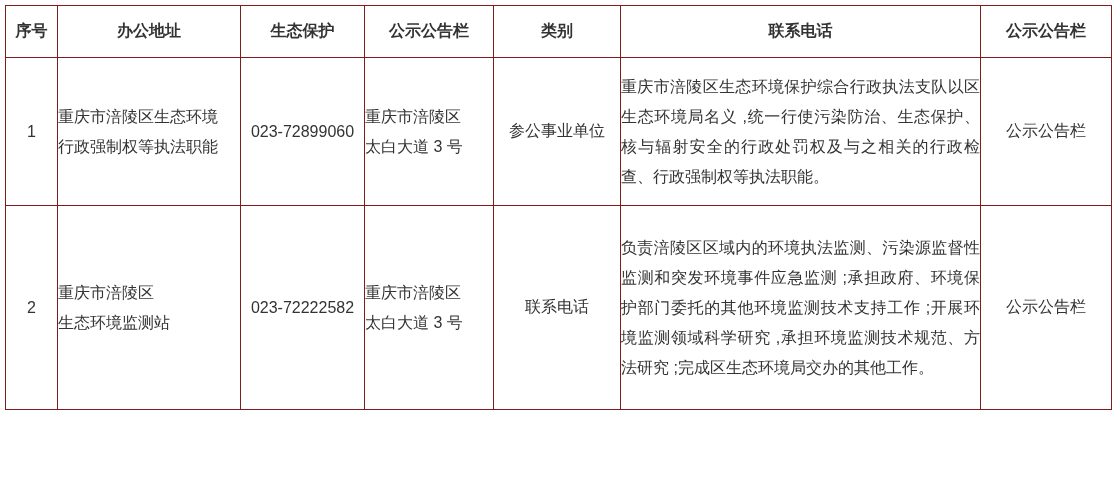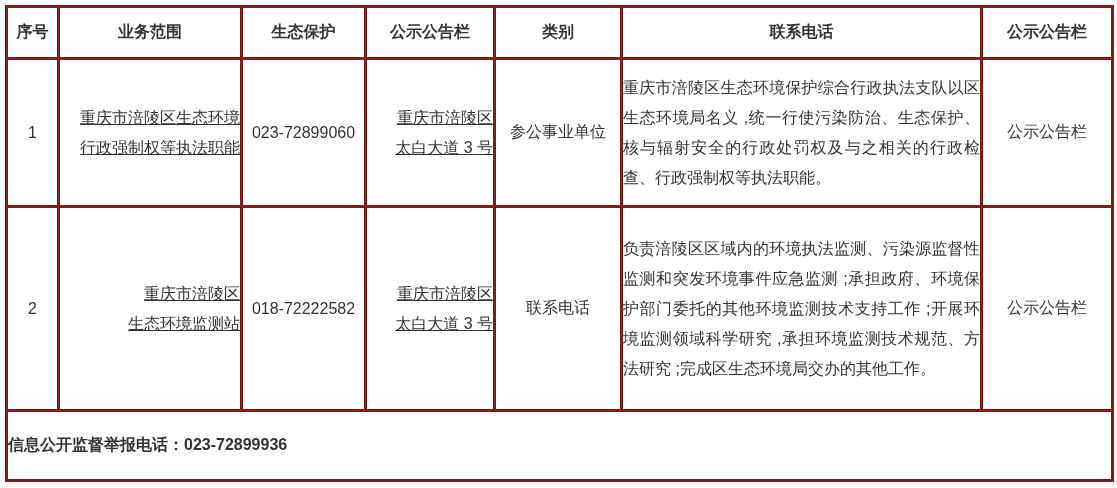--- a/index.html
+++ b/index.html
@@ -20,39 +20,39 @@
     position: absolute;
     left: 5px;
     top: 5px;
     width: 1106px;
     border-collapse: collapse;
     table-layout: fixed;
     background: #ffffff;
   }
   table.info-table th,
   table.info-table td {
-    border: 3px solid #7f1d1d;
+    border: 1px solid #7f1d1d;
     font-size: 16px;
     color: #333333;
     vertical-align: middle;
     padding: 0;
     overflow: hidden;
   }
   tr.header-row { height: 52px; }
   tr.row-1 { height: 148px; }
   tr.row-2 { height: 204px; }
   tr.footer-row { height: 70px; }
 
   table.info-table th {
     font-weight: bold;
     text-align: center;
     font-size: 16px;
   }
   .cell-center { text-align: center; }
-  .two-line { line-height: 30px; text-align: right; text-decoration: underline; }
+  .two-line { line-height: 30px; text-align: left; }
   .scope-cell { padding: 6px 8px; margin-left: 20px; }
   .scope-text {
     font-size: 16px;
     line-height: 30px;
     text-align: justify;
     text-justify: inter-ideograph;
   }
   .footer-cell {
     padding-left: 13px;
     font-weight: bold;
@@ -70,21 +70,21 @@
       <col style="width:183px">
       <col style="width:124px">
       <col style="width:129px">
       <col style="width:127px">
       <col style="width:360px">
       <col style="width:131px">
     </colgroup>
     <thead>
       <tr class="header-row">
         <th>序号</th>
-        <th>业务范围</th>
+        <th>办公地址</th>
         <th>生态保护</th>
         <th>公示公告栏</th>
         <th>类别</th>
         <th>联系电话</th>
         <th>公示公告栏</th>
       </tr>
     </thead>
     <tbody>
       <tr class="row-1">
         <td class="cell-center">1</td>
@@ -102,29 +102,26 @@
           <div class="scope-text">重庆市涪陵区生态环境保护综合行政执法支队以区生态环境局名义 ,统一行使污染防治、生态保护、核与辐射安全的行政处罚权及与之相关的行政检查、行政强制权等执法职能。</div>
         </td>
         <td class="cell-center">公示公告栏</td>
       </tr>
       <tr class="row-2">
         <td class="cell-center">2</td>
         <td>
           <div class="two-line">重庆市涪陵区</div>
           <div class="two-line">生态环境监测站</div>
         </td>
-        <td class="cell-center">018-72222582</td>
+        <td class="cell-center">023-72222582</td>
         <td>
           <div class="two-line">重庆市涪陵区</div>
           <div class="two-line">太白大道 3 号</div>
         </td>
         <td class="cell-center">联系电话</td>
         <td class="scope-cell">
           <div class="scope-text">负责涪陵区区域内的环境执法监测、污染源监督性监测和突发环境事件应急监测 ;承担政府、环境保护部门委托的其他环境监测技术支持工作 ;开展环境监测领域科学研究 ,承担环境监测技术规范、方法研究 ;完成区生态环境局交办的其他工作。</div>
         </td>
         <td class="cell-center">公示公告栏</td>
       </tr>
-      <tr class="footer-row">
-        <td class="footer-cell" colspan="7">信息公开监督举报电话：023-72899936</td>
-      </tr>
     </tbody>
   </table>
 </div>
 
 </body></html>

